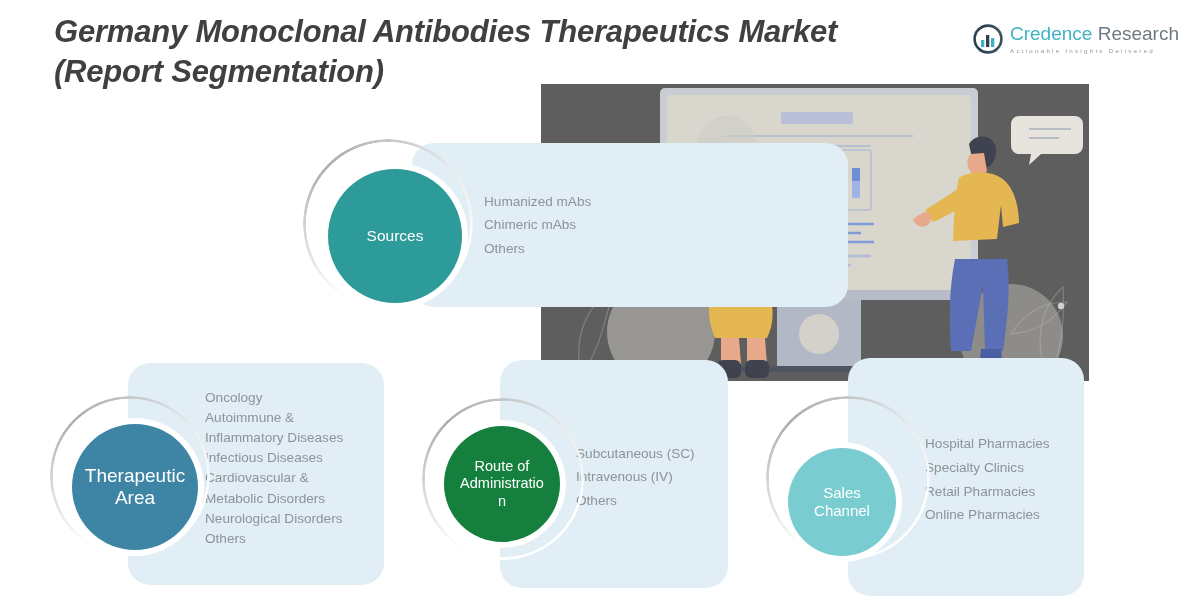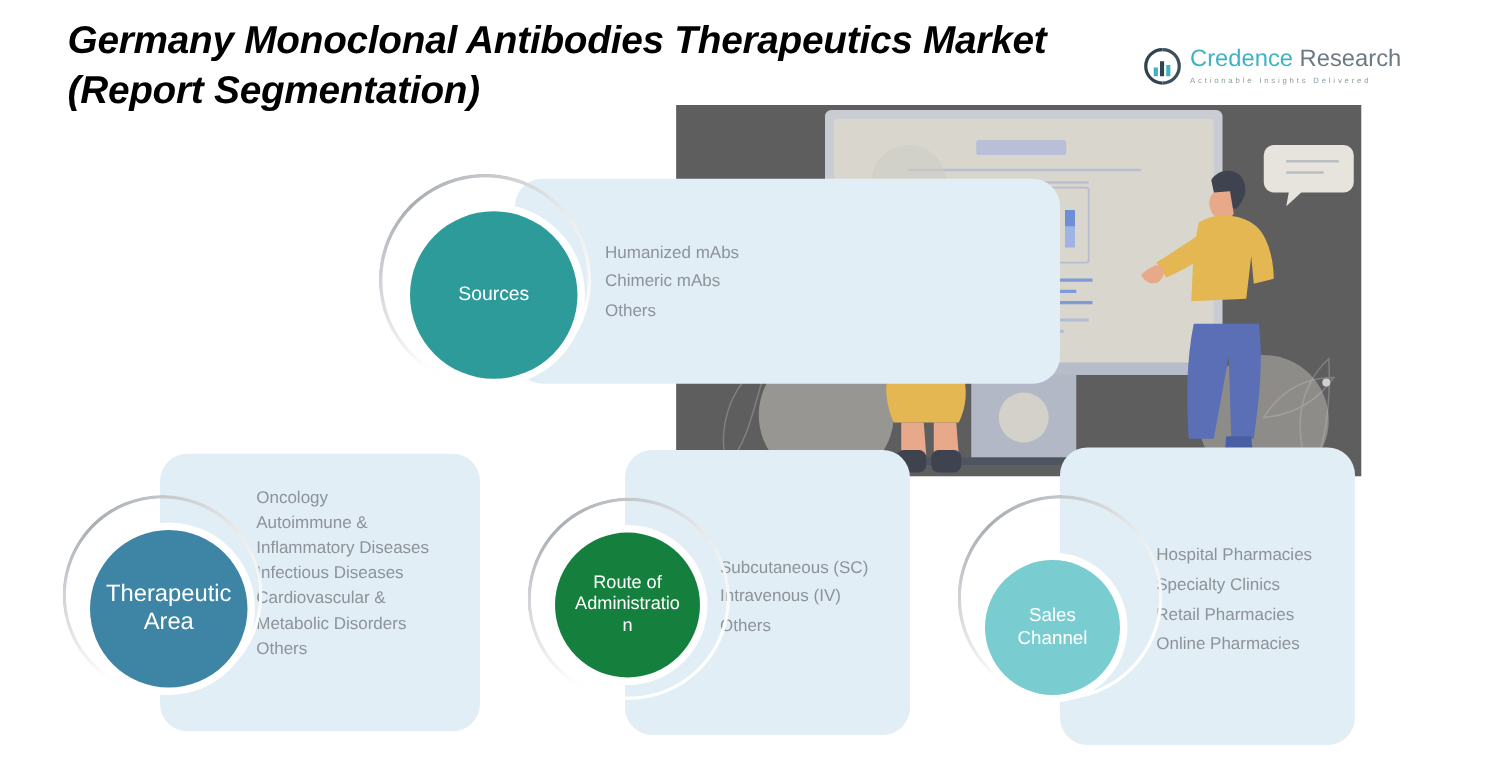--- a/index.html
+++ b/index.html
@@ -23,33 +23,33 @@
   
   .title {
     position: absolute;
     left: 54px;
     top: 12px;
     width: 860px;
     font-size: 31px;
     font-weight: bold;
     font-style: italic;
     line-height: 1.28;
-    color: #000000;
+    color: #404040;
     letter-spacing: -0.2px;
   }
   .title .line2 { display: block; }
 
   .logo {
     position: absolute;
-    left: 915px;
+    left: 973px;
     top: 24px;
     width: 195px;
     height: 44px;
     display: flex;
-    align-items: flex-end;
+    align-items: flex-start;
     gap: 7px;
   }
   .logo-mark { width: 30px; height: 30px; flex: none; }
   .logo-text { display: flex; flex-direction: column; justify-content: center; }
   .logo-name {
     font-size: 19px;
     color: #6d7a82;
     line-height: 1.05;
     white-space: nowrap;
   }
@@ -244,20 +244,21 @@
 Area</span>
     </span>
   </div>
   <div class="panel-inner" style="left:205px; top:388px; width:180px; line-height:1.48;">
     <div>Oncology</div>
     <div>Autoimmune &amp;
 Inflammatory Diseases</div>
     <div>Infectious Diseases</div>
     <div>Cardiovascular &amp;
 Metabolic Disorders</div>
+    <div>Neurological Disorders</div>
     <div>Others</div>
   </div>
 
   <div class="panel" style="left:500px; top:360px; width:228px; height:228px;"></div>
   <div class="ring" style="left:422px; top:398px; width:162px; height:162px;"></div>
   <div class="seg-circle" style="left:438px; top:420px; width:128px; height:128px;">
     <span class="disc" style="background:#15803d; font-size:14.5px; white-space:pre-line;">
       <span>Route of
 Administratio
 n</span>

